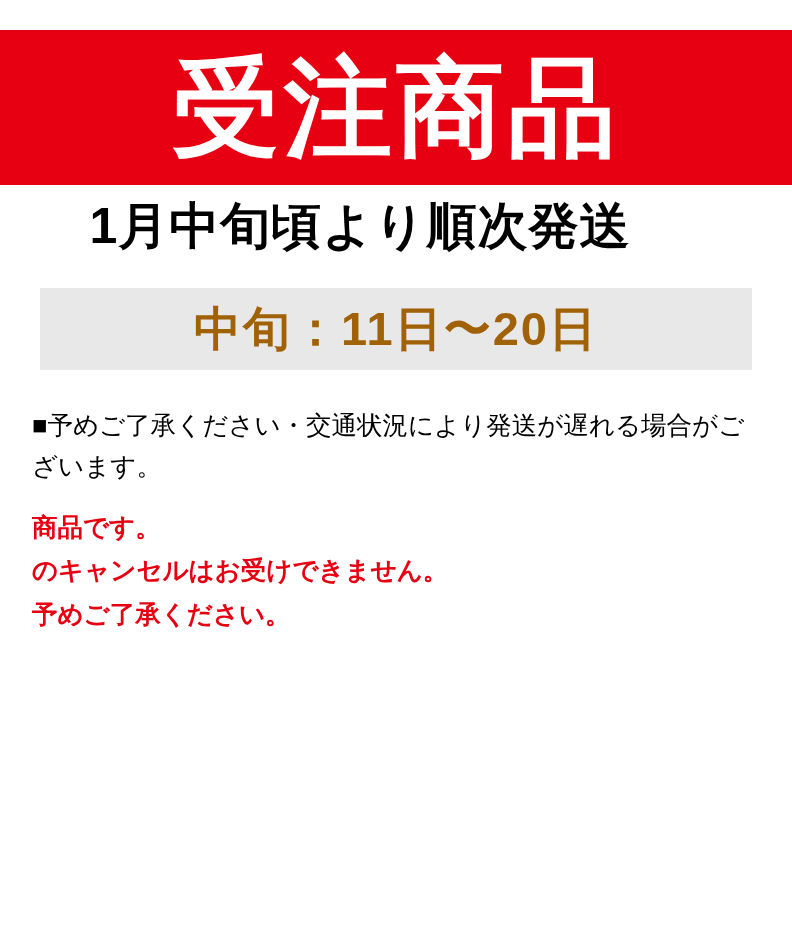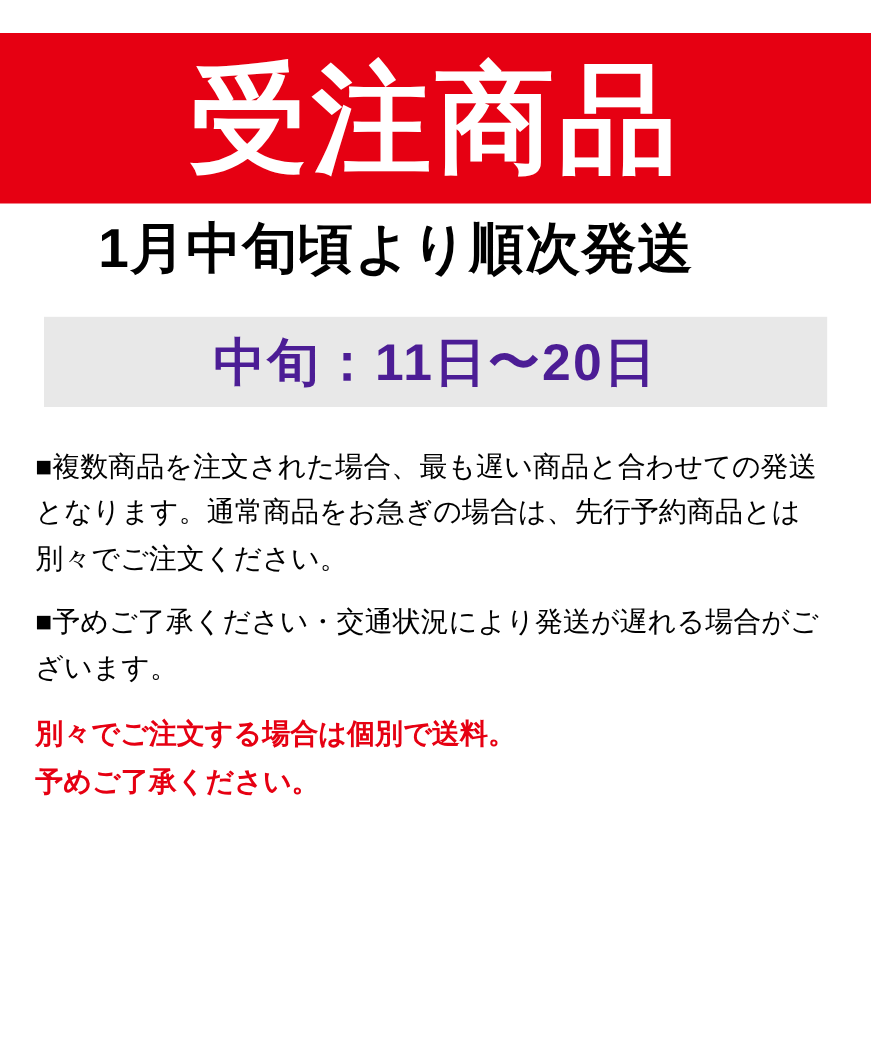--- a/index.html
+++ b/index.html
@@ -65,21 +65,21 @@
     width: 712px;
     height: 82px;
     background: #e8e8e8;
     display: flex;
     align-items: center;
     justify-content: center;
   }
   .gray-band-text {
     font-size: 47px;
     font-weight: bold;
-    color: #4c1d95;
+    color: #a16207;
     letter-spacing: 2px;
     white-space: nowrap;
   }
 
   
   .notes {
     position: absolute;
     left: 32px;
     top: 405px;
     width: 730px;
@@ -116,22 +116,22 @@
     <div class="banner-title">受注商品</div>
   </div>
 
   <div class="subtitle">1月中旬頃より順次発送</div>
 
   <div class="gray-band">
     <div class="gray-band-text">中旬：11日〜20日</div>
   </div>
 
   <div class="notes">
-    <div class="note">■複数商品を注文された場合、最も遅い商品と合わせての発送となります。通常商品をお急ぎの場合は、先行予約商品とは別々でご注文ください。</div>
     <div class="note tight">■予めご了承ください・交通状況により発送が遅れる場合がございます。</div>
     <div class="spacer-sm"></div>
     <div class="note-red">
-      <p>別々でご注文する場合は個別で送料。</p>
+      <p>商品です。</p>
+      <p>のキャンセルはお受けできません。</p>
       <p>予めご了承ください。</p>
     </div>
   </div>
 
 </div>
 
 </body></html>

